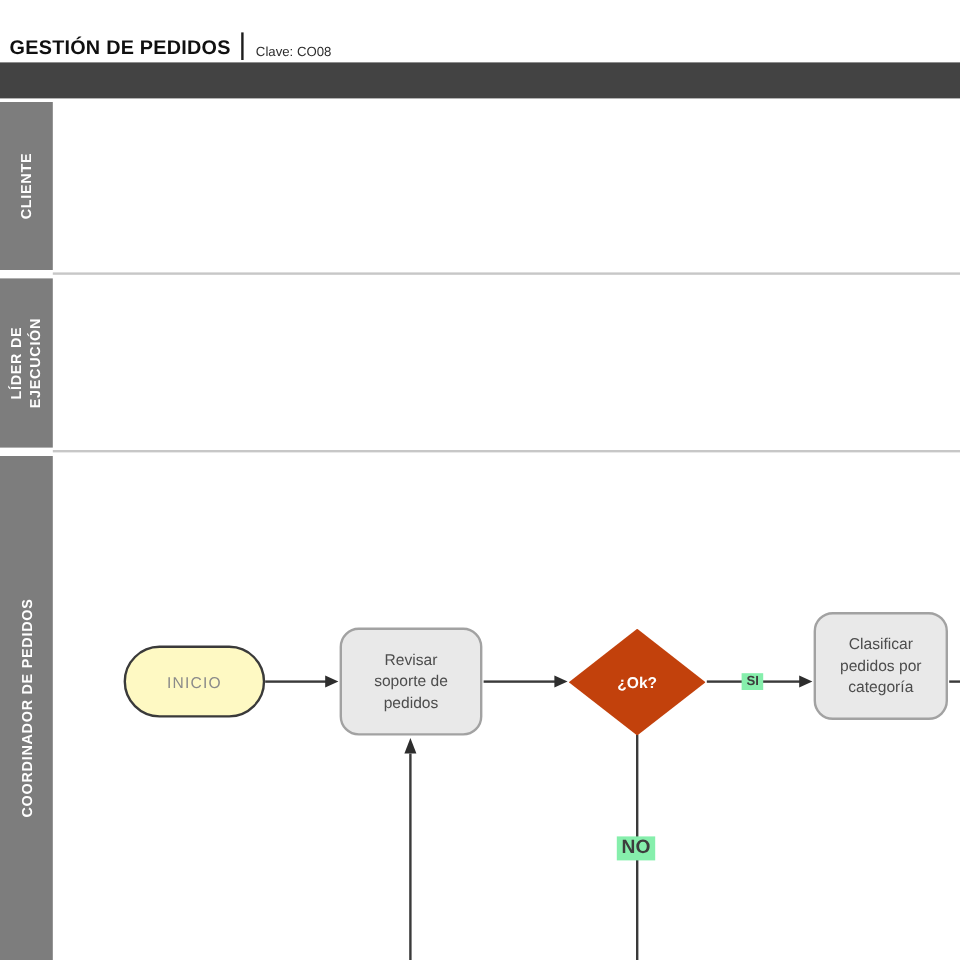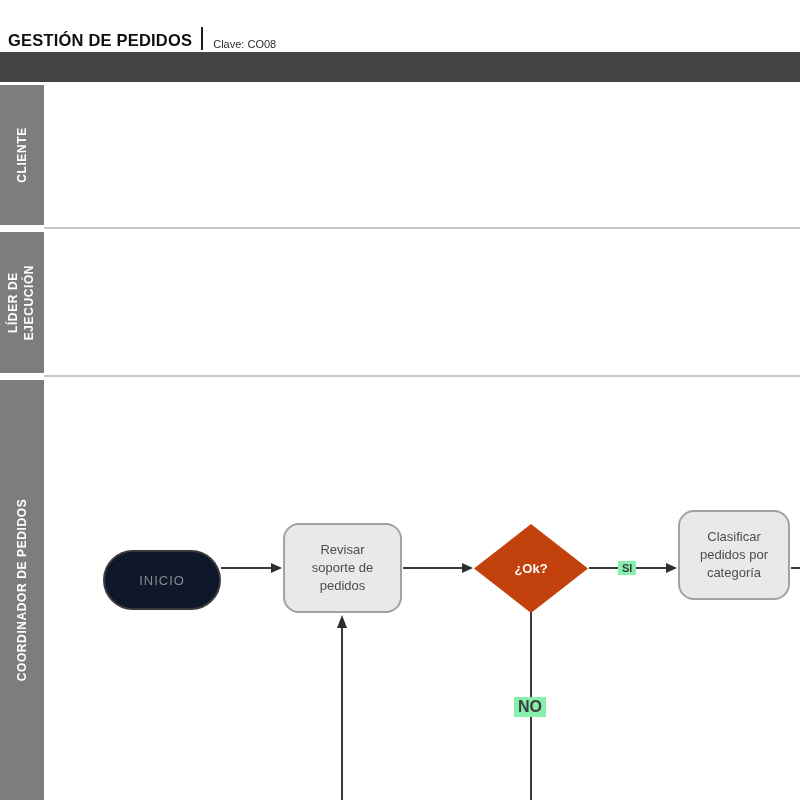--- a/index.html
+++ b/index.html
@@ -26,23 +26,23 @@
   .lane-label.wrap { white-space: normal; width: 96px; line-height: 1.3; }
 
   
   .lane-sep { position: absolute; left: 44px; width: 756px; height: 2px; background: #c7c7c7; }
   .lane-sep-1 { top: 227px; }
   .lane-sep-2 { top: 375px; }
 
   
   .node { position: absolute; box-sizing: border-box; display: flex; align-items: center;
           justify-content: center; text-align: center; }
-  .terminator { left: 103px; top: 538px; width: 118px; height: 60px; background: #0f172a;
+  .terminator { left: 103px; top: 538px; width: 118px; height: 60px; background: #fef9c3;
                 border: 2px solid #3a3a3a; border-radius: 30px; color: #8a8a8a;
-                font-size: 13px; letter-spacing: 1px; margin-top: 12px; }
+                font-size: 13px; letter-spacing: 1px; }
   .process { background: #e9e9e9; border: 2px solid #a2a2a2; border-radius: 16px;
              color: #4d4d4d; font-size: 13px; line-height: 1.4; padding: 0 12px; }
   .process-1 { left: 283px; top: 523px; width: 119px; height: 90px; }
   .process-2 { left: 678px; top: 510px; width: 112px; height: 90px; }
   .decision { left: 474px; top: 524px; width: 114px; height: 89px; background: #c2410c;
               clip-path: polygon(50% 0, 100% 50%, 50% 100%, 0 50%);
               color: #ffffff; font-size: 13px; font-weight: bold; }
 
   
   .conn { position: absolute; background: #3a3a3a; }

